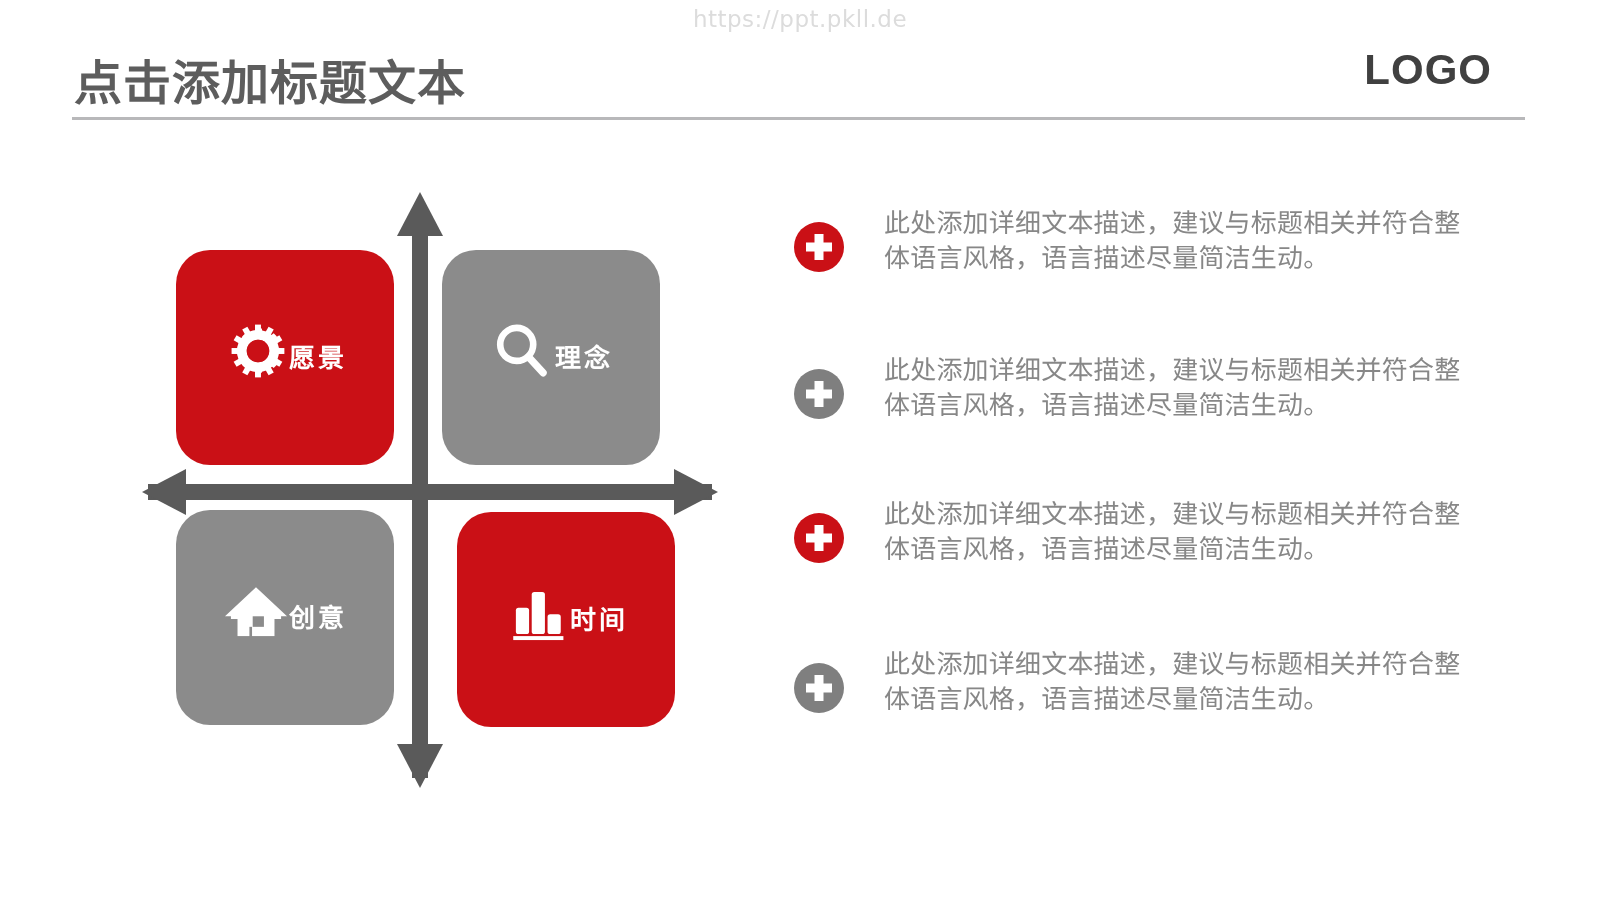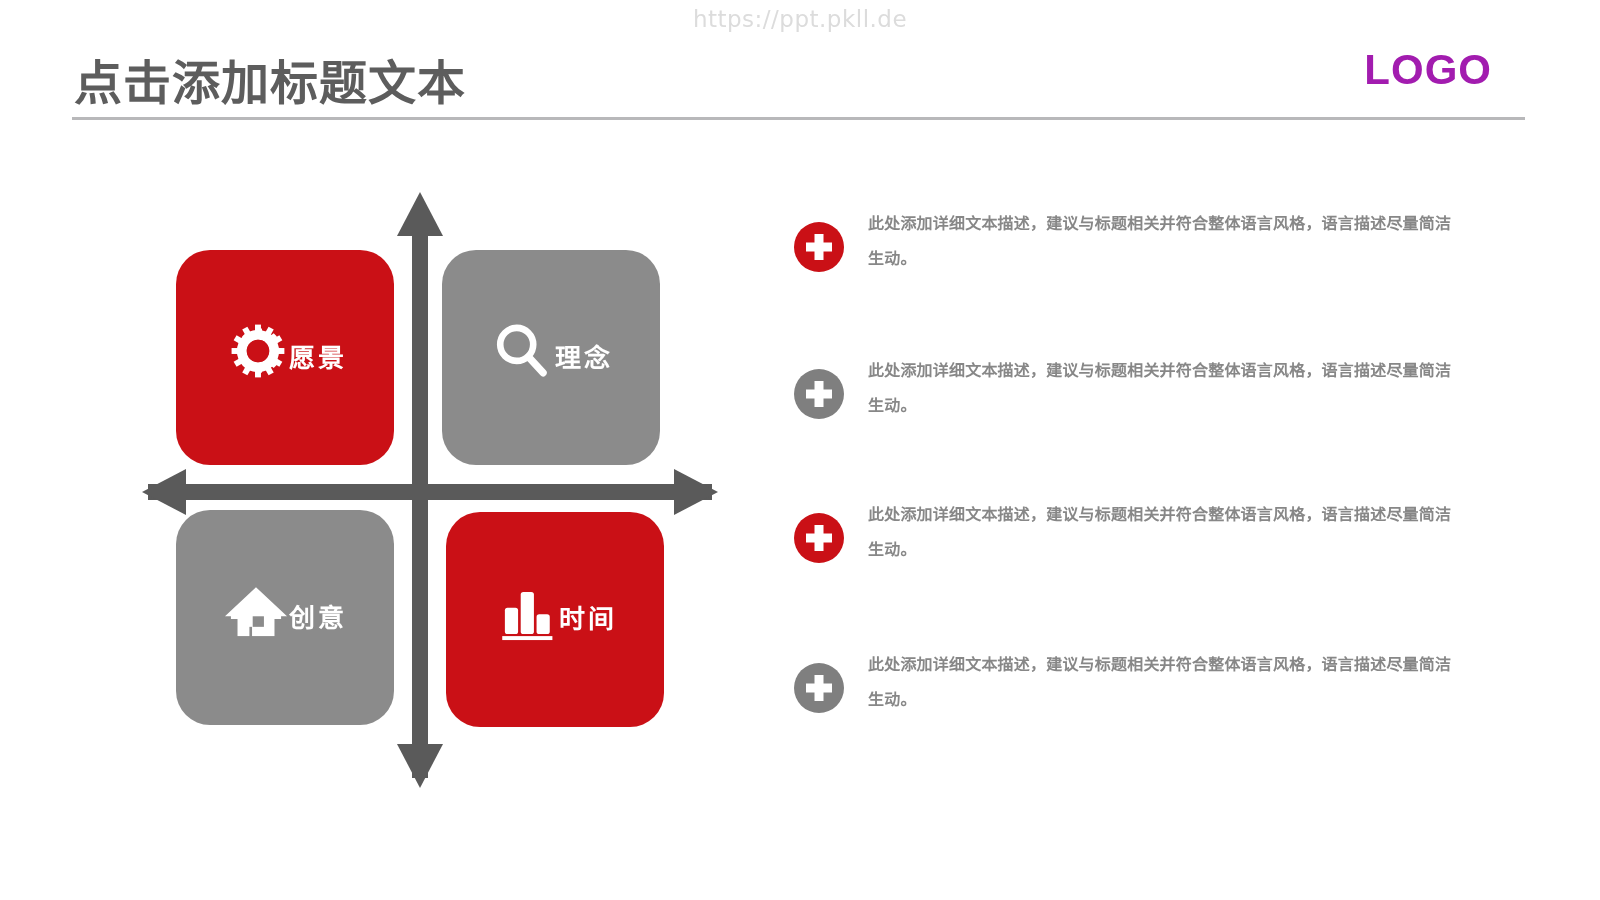--- a/index.html
+++ b/index.html
@@ -42,21 +42,21 @@
     color: #5d5d5d;
     letter-spacing: 1px;
     white-space: nowrap;
   }
   .logo {
     position: absolute;
     right: 108px;
     top: 46px;
     font-size: 42px;
     font-weight: bold;
-    color: #a21caf;
+    color: #404040;
     letter-spacing: 1px;
     white-space: nowrap;
   }
   .header-divider {
     position: absolute;
     left: 72px;
     top: 117px;
     width: 1453px;
     height: 3px;
     background: #b8b8ba;
@@ -85,21 +85,21 @@
     align-items: center;
     justify-content: center;
     box-sizing: border-box;
   }
   .quad-red  { background: #ca1016; }
   .quad-gray { background: #8b8b8b; align-items: center; }
 
   .q-tl { left: 36px;  top: 60px;  }
   .q-tr { left: 302px; top: 60px;  }
   .q-bl { left: 36px;  top: 320px; }
-  .q-br { left: 306px; top: 322px; font-family: Liberation Serif, serif; }
+  .q-br { left: 317px; top: 322px; }
 
   .quad-icon {
     width: 66px;
     height: 66px;
     display: block;
     margin-bottom: 14px;
   }
   .quad-label {
     font-size: 26px;
     font-weight: bold;
@@ -143,28 +143,27 @@
     position: absolute;
     background: #ffffff;
     left: 50%;
     top: 50%;
     transform: translate(-50%, -50%);
   }
   .bullet-icon::before { width: 26px; height: 9px; }
   .bullet-icon::after  { width: 9px;  height: 26px; }
 
   .bullet-text {
-    margin-left: 24px;
-    font-size: 16px;
+    margin-left: 40px;
+    font-size: 26px;
     line-height: 35px;
     color: #878787;
     font-family: "DejaVu Sans", "Liberation Sans", sans-serif;
     width: 590px;
     letter-spacing: 0.2px;
-    font-weight: bold;
   }
 </style>
 </head>
 <body>
 
 <div class="watermark">https://ppt.pkll.de</div>
 
 <div class="page-title">点击添加标题文本</div>
 <div class="logo">LOGO</div>
 <div class="header-divider"></div>

